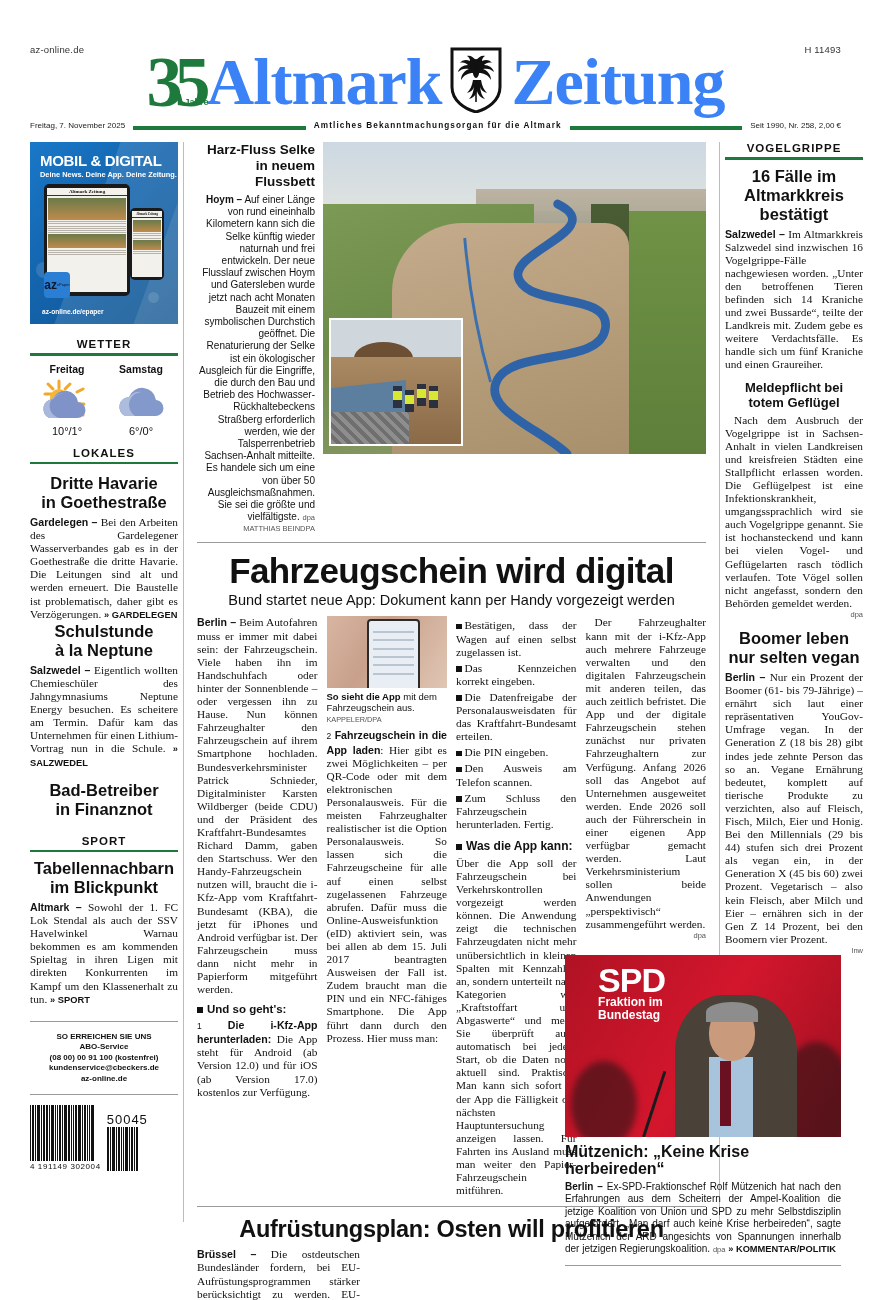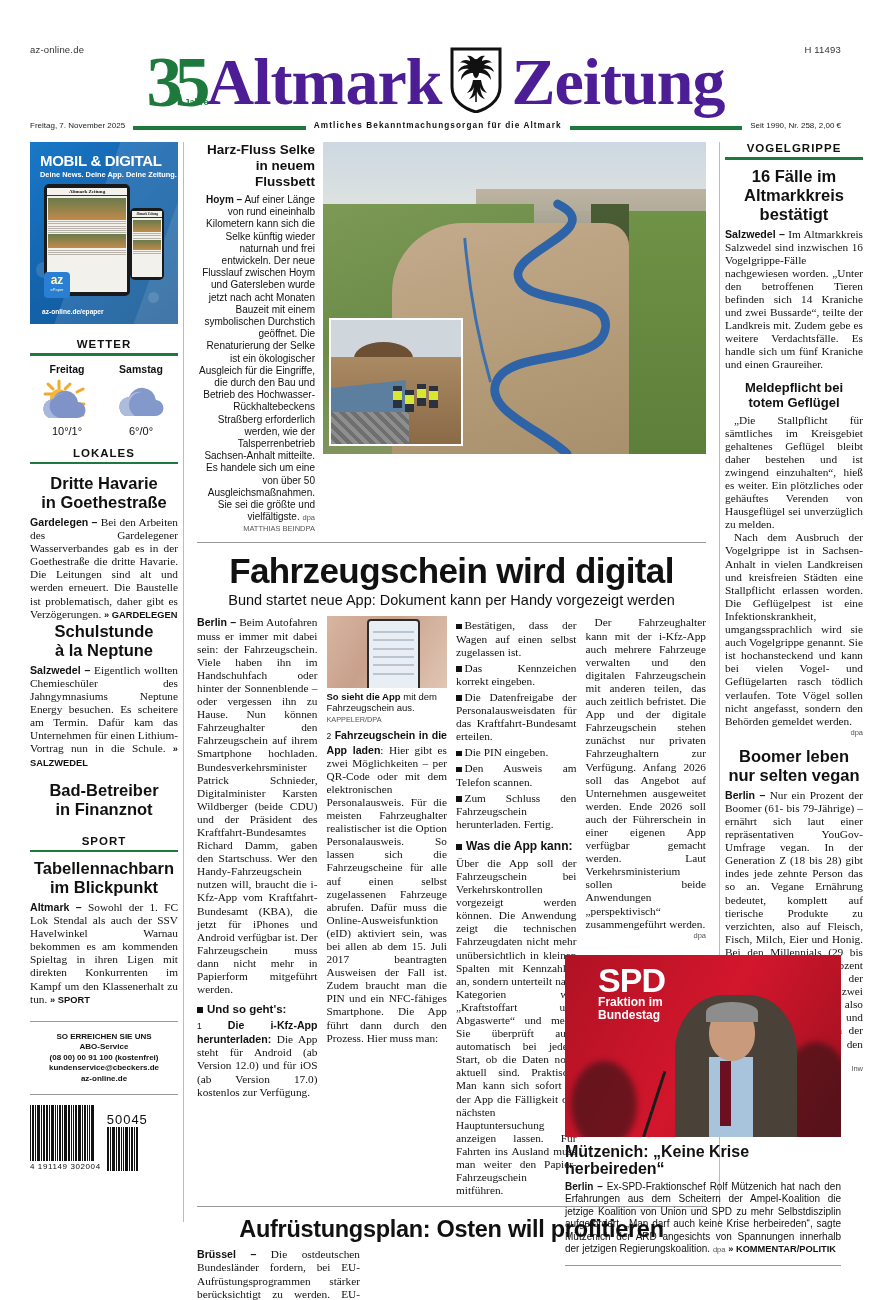--- a/index.html
+++ b/index.html
@@ -9,21 +9,21 @@
     color:#111;overflow:hidden;
   }
   .page{position:relative;width:871px;height:1300px;box-sizing:border-box;padding:0 30px;}
 
   
   .masthead-top{display:flex;justify-content:space-between;align-items:flex-start;padding-top:44px;font-family:"Liberation Sans",sans-serif;font-size:9.5px;color:#333;letter-spacing:.2px;}
   .logo-row{display:flex;align-items:center;justify-content:center;margin-top:-6px;}
   .anniv{display:flex;align-items:flex-start;position:relative;margin-right:4px;}
   .anniv .fig{font-family:"Liberation Serif",serif;font-weight:bold;font-size:72px;color:#1d7a3c;line-height:62px;letter-spacing:-8px;}
   .anniv .jahre{position:absolute;bottom:6px;left:38px;font-family:"Liberation Sans",sans-serif;font-weight:bold;font-size:9px;color:#1d7a3c;}
-  .nameplate{font-family:"Liberation Serif",serif;font-weight:bold;font-size:66px;line-height:66px;letter-spacing:-1px;color:#4c1d95;}
+  .nameplate{font-family:"Liberation Serif",serif;font-weight:bold;font-size:66px;line-height:66px;letter-spacing:-1px;color:#3b82f6;}
   .crest{width:54px;height:66px;margin:0 8px;position:relative;top:-2px;}
   .masthead-rule{display:flex;align-items:center;justify-content:space-between;margin-top:6px;font-family:"Liberation Sans",sans-serif;font-size:8px;color:#222;}
   .greenbars{display:flex;align-items:flex-end;flex:1;margin:0 8px;}
   .greenbars .bar{height:4px;background:#1d7a3c;flex:1;}
   .greenbars .mid{font-family:"Liberation Sans",sans-serif;font-weight:bold;font-size:8.2px;letter-spacing:1.1px;padding:0 8px;white-space:nowrap;color:#111;}
 
   
   .cols{display:flex;margin-top:12px;height:1080px;}
   .colL{width:148px;flex:none;}
   .colM{width:525px;flex:none;padding:0 8px;box-sizing:border-box;}
@@ -50,21 +50,21 @@
   .ad-t2{font-family:"Liberation Sans",sans-serif;font-weight:bold;font-size:7.4px;color:#fff;position:absolute;left:10px;top:28px;}
   .ad-url{font-family:"Liberation Sans",sans-serif;font-weight:bold;font-size:6.6px;color:#fff;position:absolute;left:12px;bottom:9px;}
   .tablet{position:absolute;left:14px;top:42px;width:86px;height:112px;background:#1a1a1a;border-radius:5px;padding:4px 3px;box-sizing:border-box;}
   .tablet .scr{width:100%;height:100%;background:#f3f1ec;overflow:hidden;position:relative;}
   .phone{position:absolute;left:100px;top:66px;width:34px;height:72px;background:#1a1a1a;border-radius:5px;padding:3px 2px;box-sizing:border-box;}
   .phone .scr{width:100%;height:100%;background:#f3f1ec;overflow:hidden;position:relative;}
   .mini-head{font-family:"Liberation Serif",serif;font-weight:bold;font-size:5px;text-align:center;padding:1px 0;border-bottom:.5px solid #333;}
   .mini-rows{padding:1px;}
   .mini-line{height:1px;background:#b9b4ab;margin:1.2px 0;}
   .mini-photo{height:22px;background:linear-gradient(#6a7a4a,#c08b4a);margin:1px 0;}
-  .azlogo{position:absolute;left:14px;bottom:26px;width:26px;height:26px;background:#2a7fd4;border-radius:4px;color:#fef9c3;font-family:"Liberation Sans",sans-serif;font-weight:bold;font-size:12px;display:flex;align-items:center;justify-content:center;flex-direction:column;line-height:10px;}
+  .azlogo{position:absolute;left:14px;bottom:26px;width:26px;height:26px;background:#2a7fd4;border-radius:4px;color:#0f172a;font-family:"Liberation Sans",sans-serif;font-weight:bold;font-size:12px;display:flex;align-items:center;justify-content:center;flex-direction:row;line-height:10px;}
   .azlogo small{font-size:4px;font-weight:normal;}
 
   
   .weather-row{display:flex;justify-content:space-around;text-align:center;}
   .wday{font-family:"Liberation Sans",sans-serif;font-weight:bold;font-size:10.5px;margin-bottom:2px;}
   .wtemp{font-family:"Liberation Sans",sans-serif;font-size:11px;margin-top:2px;}
   .wicon{height:46px;display:flex;align-items:center;justify-content:center;}
 
   
   .photo{position:relative;overflow:hidden;background:#ccc;}
@@ -464,21 +464,20 @@
 
       <div>
         <div class="kicker">VOGELGRIPPE</div>
         <div class="hr-green"></div>
         <div class="hd-s" style="white-space:pre-line">16 Fälle im
 Altmarkkreis
 bestätigt</div>
         <p class="body"><b>Salzwedel –</b><span> Im Altmarkkreis Salzwedel sind inzwischen 16 Vogelgrippe-Fälle nachgewiesen worden. „Unter den betroffenen Tieren befinden sich 14 Kraniche und zwei Bussarde“, teilte der Landkreis mit. Zudem gebe es weitere Verdachtsfälle. Es handle sich um fünf Kraniche und einen Graureiher.</span></p>
         <div class="hd-xs" style="white-space:pre-line">Meldepflicht bei
 totem Geflügel</div>
-        <p class="body" style="text-indent:9px">„Die Stallpflicht für sämtliches im Kreisgebiet gehaltenes Geflügel bleibt daher bestehen und ist zwingend einzuhalten“, hieß es weiter. Ein plötzliches oder gehäuftes Verenden von Hausgeflügel sei unverzüglich zu melden.</p>
         <p class="body" style="text-indent:9px">Nach dem Ausbruch der Vogelgrippe ist in Sachsen-Anhalt in vielen Landkreisen und kreisfreien Städten eine Stallpflicht erlassen worden. Die Geflügelpest ist eine Infektionskrankheit, umgangssprachlich wird sie auch Vogelgrippe genannt. Sie ist hochansteckend und kann bei vielen Vogel- und Geflügelarten rasch tödlich verlaufen. Tote Vögel sollen nicht angefasst, sondern den Behörden gemeldet werden.</p>
         <div class="credit" style="text-align:right">dpa</div>
       </div>
 
       <div style="margin-top:10px">
         <div class="hd-s" style="white-space:pre-line">Boomer leben
 nur selten vegan</div>
         <p class="body"><b>Berlin –</b><span> Nur ein Prozent der Boomer (61- bis 79-Jährige) – ernährt sich laut einer repräsentativen YouGov-Umfrage vegan. In der Generation Z (18 bis 28) gibt indes jede zehnte Person das so an. Vegane Ernährung bedeutet, komplett auf tierische Produkte zu verzichten, also auf Fleisch, Fisch, Milch, Eier und Honig. Bei den Millennials (29 bis 44) stufen sich drei Prozent als vegan ein, in der Generation X (45 bis 60) zwei Prozent. Vegetarisch – also kein Fleisch, aber Milch und Eier – ernähren sich in der Gen Z 14 Prozent, bei den Boomern vier Prozent.</span></p>
         <div class="credit" style="text-align:right">lnw</div>
       </div>

